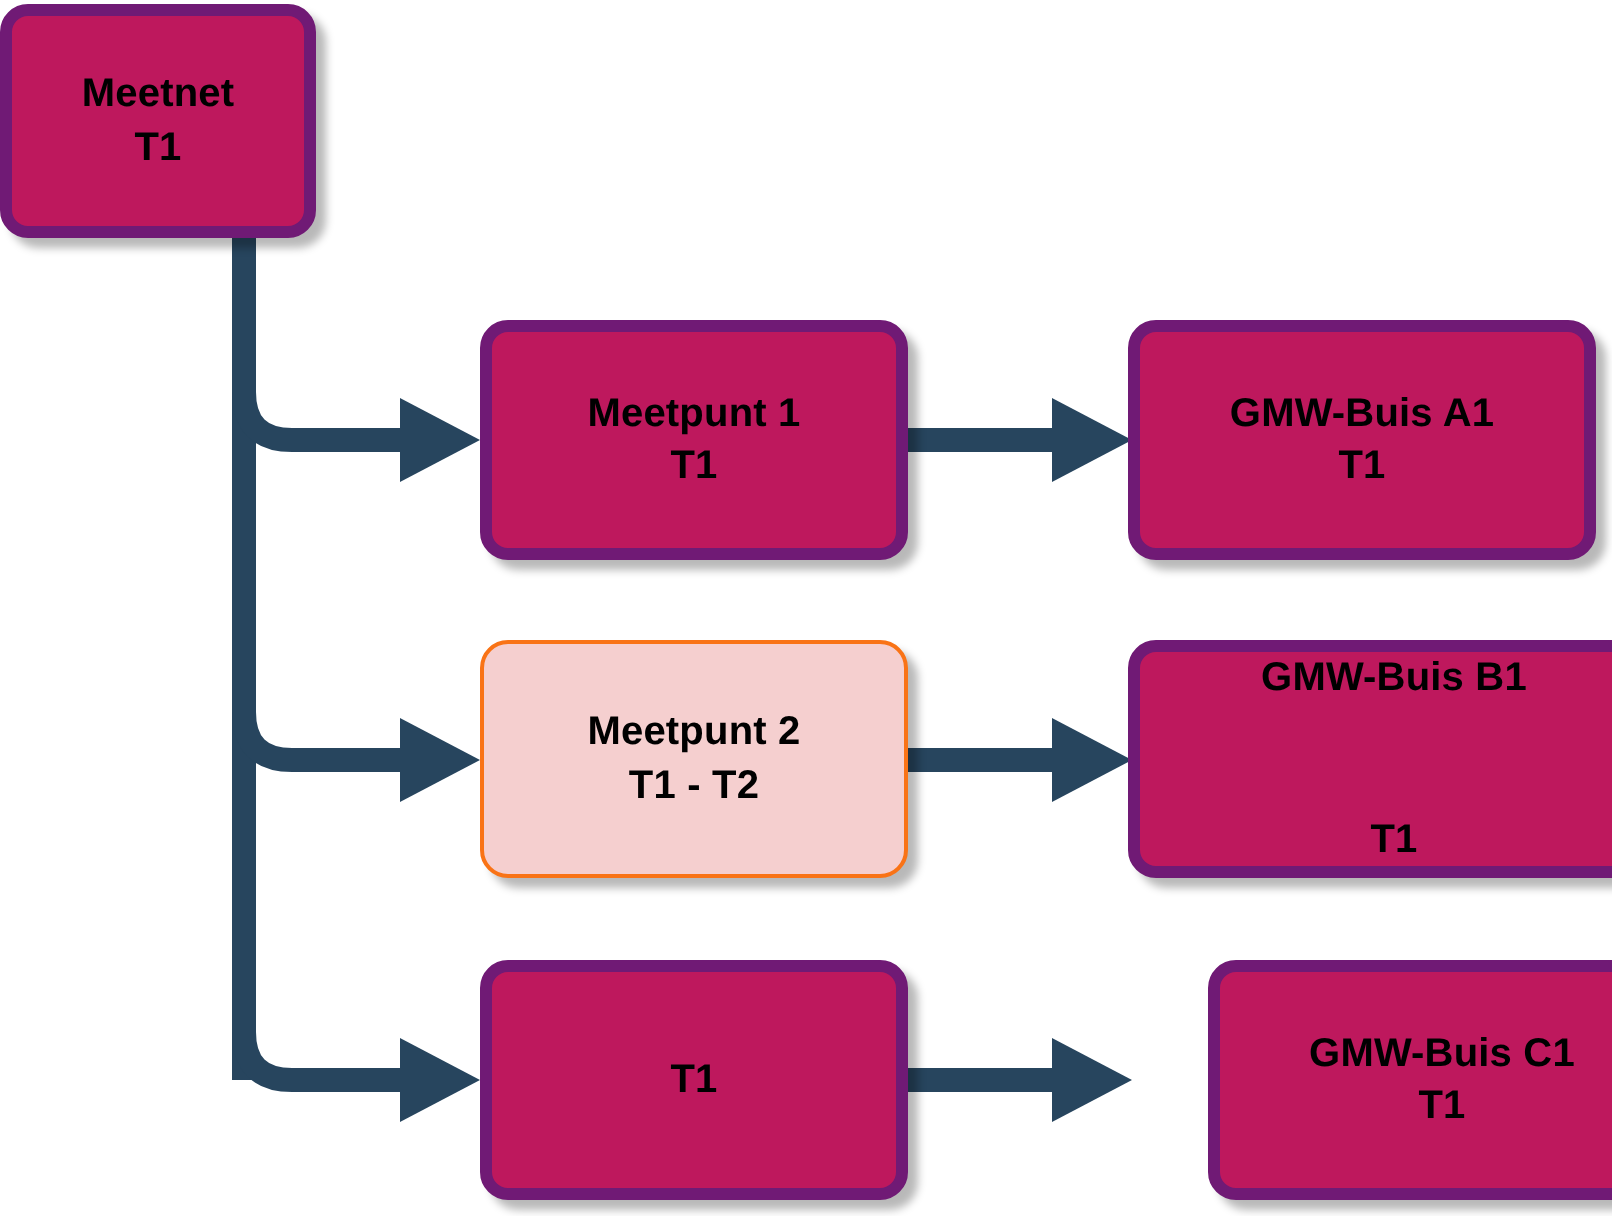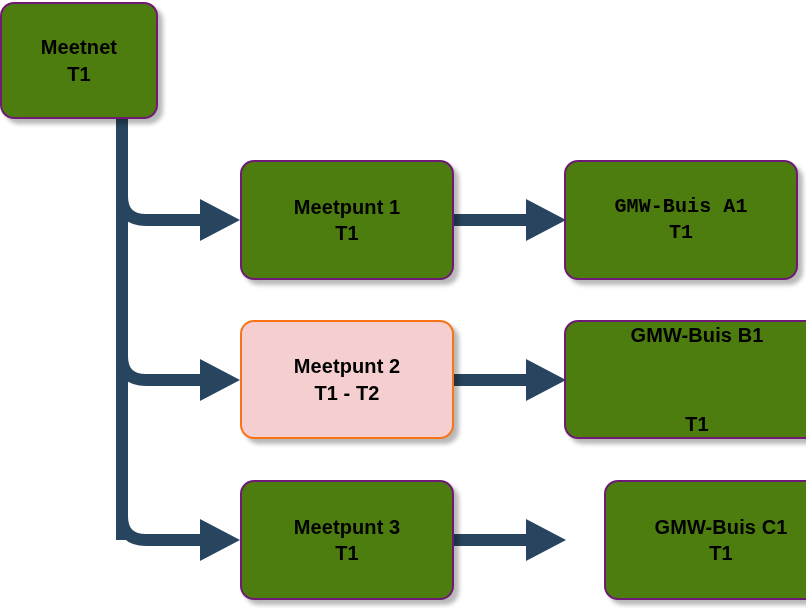--- a/index.html
+++ b/index.html
@@ -39,22 +39,22 @@
   .node .line2 {
     display: block;
     color: #000000;
     font-weight: bold;
     font-size: 20px;
     line-height: 1.32;
     letter-spacing: 0.1px;
     white-space: nowrap;
   }
   .node.blue {
-    background: #4d7c0f;
-    border: 2px solid #701a75;
+    background: #be185d;
+    border: 6px solid #701a75;
   }
   .node.red {
     background: #f5cfcf;
     border: 2px solid #f97316;
   }
 </style>
 </head>
 <body>
 
 <div id="canvas">
@@ -91,25 +91,24 @@
     <span class="line1">Meetpunt 1</span>
     <span class="line2">T1</span>
   </div>
 
   <div class="node red" style="left:240px; top:320px; width:214px; height:119px;">
     <span class="line1">Meetpunt 2</span>
     <span class="line2">T1 - T2</span>
   </div>
 
   <div class="node blue" style="left:240px; top:480px; width:214px; height:120px;">
-    <span class="line1">Meetpunt 3</span>
     <span class="line2">T1</span>
   </div>
 
-  <div class="node blue" style="left:564px; top:160px; width:234px; height:120px;font-family:Liberation Mono, monospace;">
+  <div class="node blue" style="left:564px; top:160px; width:234px; height:120px;">
     <span class="line1">GMW-Buis A1</span>
     <span class="line2">T1</span>
   </div>
 
   <div class="node blue" style="left:564px; top:320px; width:266px; height:119px;justify-content:space-between;">
     <span class="line1">GMW-Buis B1</span>
     <span class="line2">T1</span>
   </div>
 
   <div class="node blue" style="left:564px; top:480px; width:234px; height:120px;margin-left:40px;">

